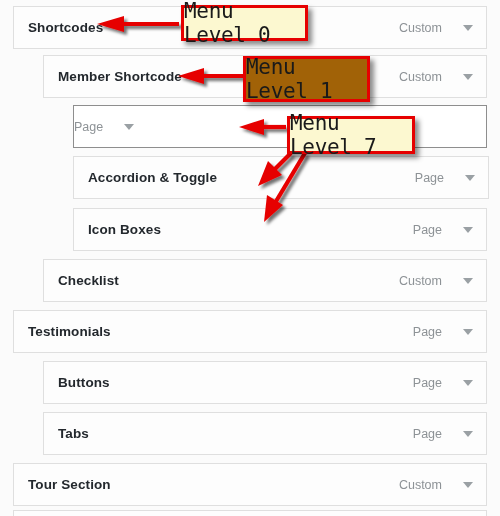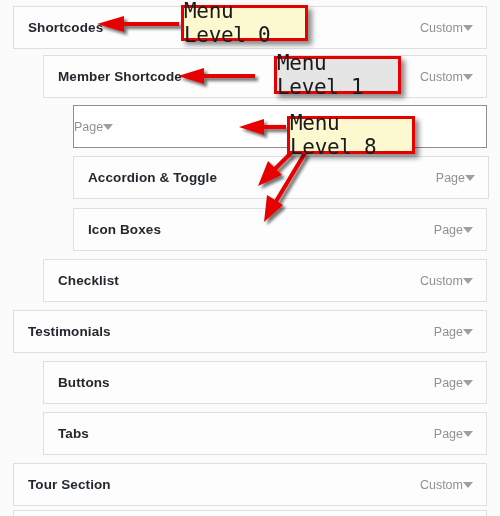--- a/index.html
+++ b/index.html
@@ -31,21 +31,21 @@
     font-size:13.5px;
     font-weight:bold;
     color:#23282d;
     letter-spacing:.1px;
     padding-left:14px;
     white-space:nowrap;
   }
   .row .meta{
     display:flex;
     align-items:center;
-    gap:0;
+    gap:21px;
     padding-right:13px;
     white-space:nowrap;
   }
   .row .type{
     font-size:12.5px;
     color:#8d9296;
     font-weight:normal;
   }
   .caret{
     width:0;height:0;
@@ -192,20 +192,20 @@
     <g filter="url(#drop)">
       <path d="M305,153 L275,203" stroke="#e60000" stroke-width="4.2" fill="none"></path>
       <path d="M264,222 L267,195 L283,205 Z" fill="#e60000"></path>
     </g>
   </svg>
 
   <div id="callouts">
       <div class="callout" style="left: 181px; top: 5px; width: 127px; height: 36px; border-color: rgb(230, 0, 0); background: rgb(252, 248, 208);">
         <span>Menu Level 0</span>
       </div>
-      <div class="callout" style="left: 274px; top: 56px; width: 127px; height: 38px; border-color: rgb(230, 0, 0); background: #e5e5e5;">
+      <div class="callout" style="left: 243px; top: 56px; width: 127px; height: 46px; border-color: rgb(230, 0, 0); background: #a16207;">
         <span>Menu Level 1</span>
       </div>
       <div class="callout" style="left: 287px; top: 116px; width: 128px; height: 38px; border-color: rgb(230, 0, 0); background: rgb(252, 248, 208);">
-        <span>Menu Level 8</span>
+        <span>Menu Level 7</span>
       </div>
     </div>
 </div>
 
 </body></html>

